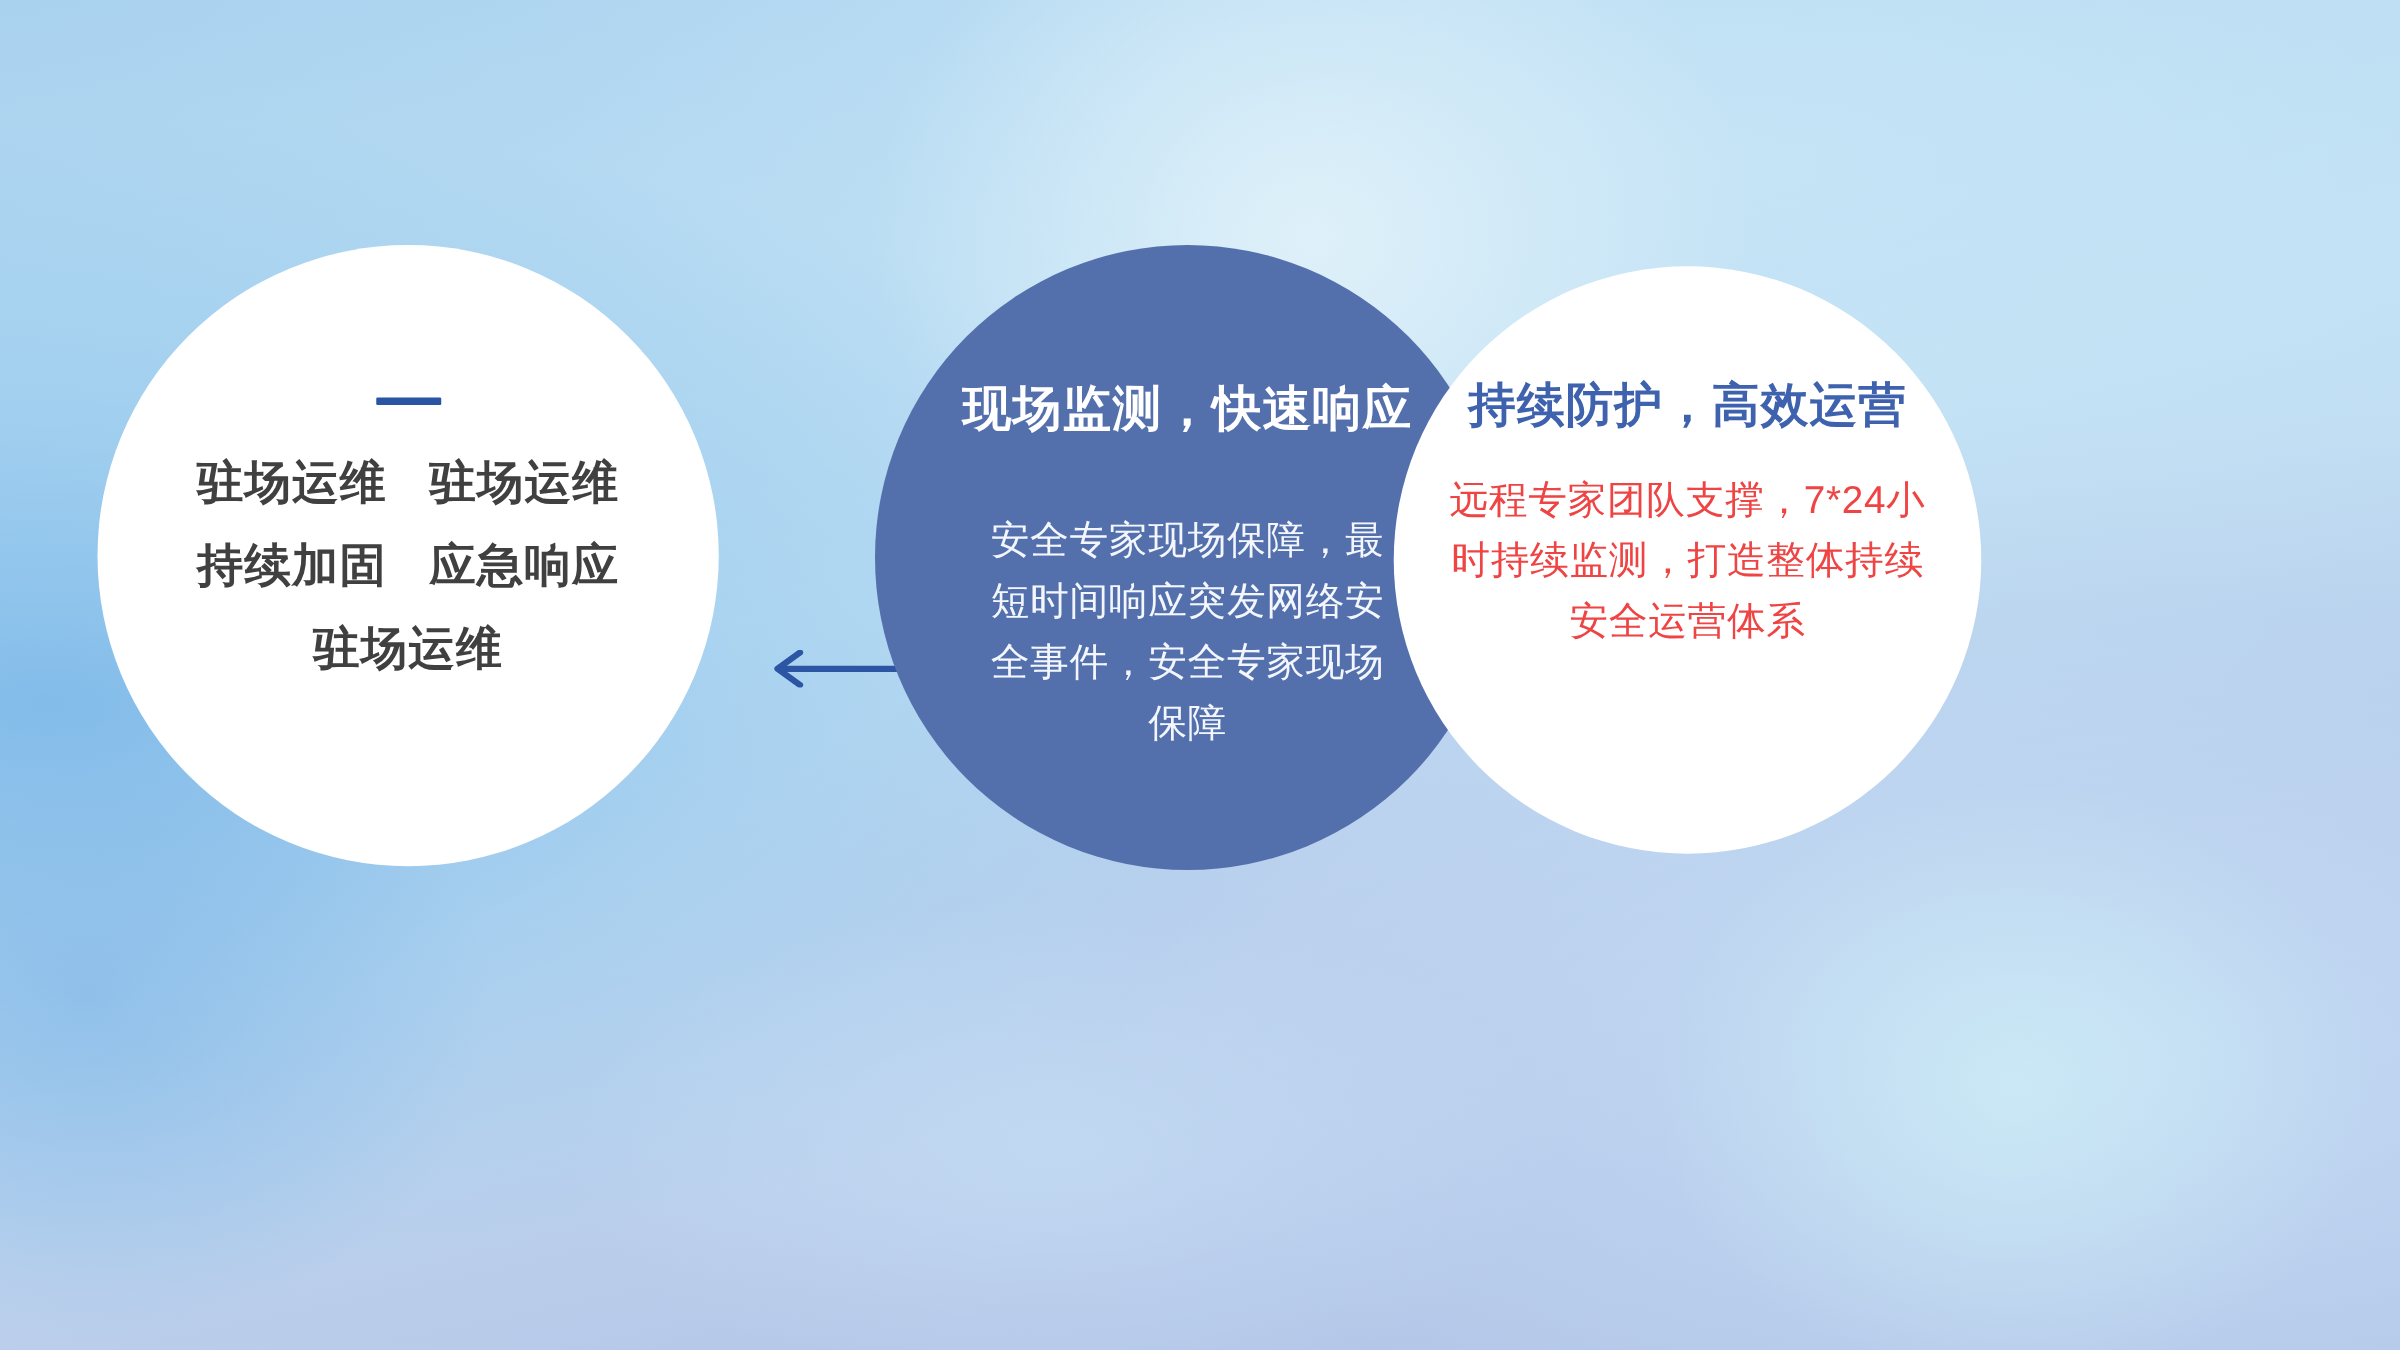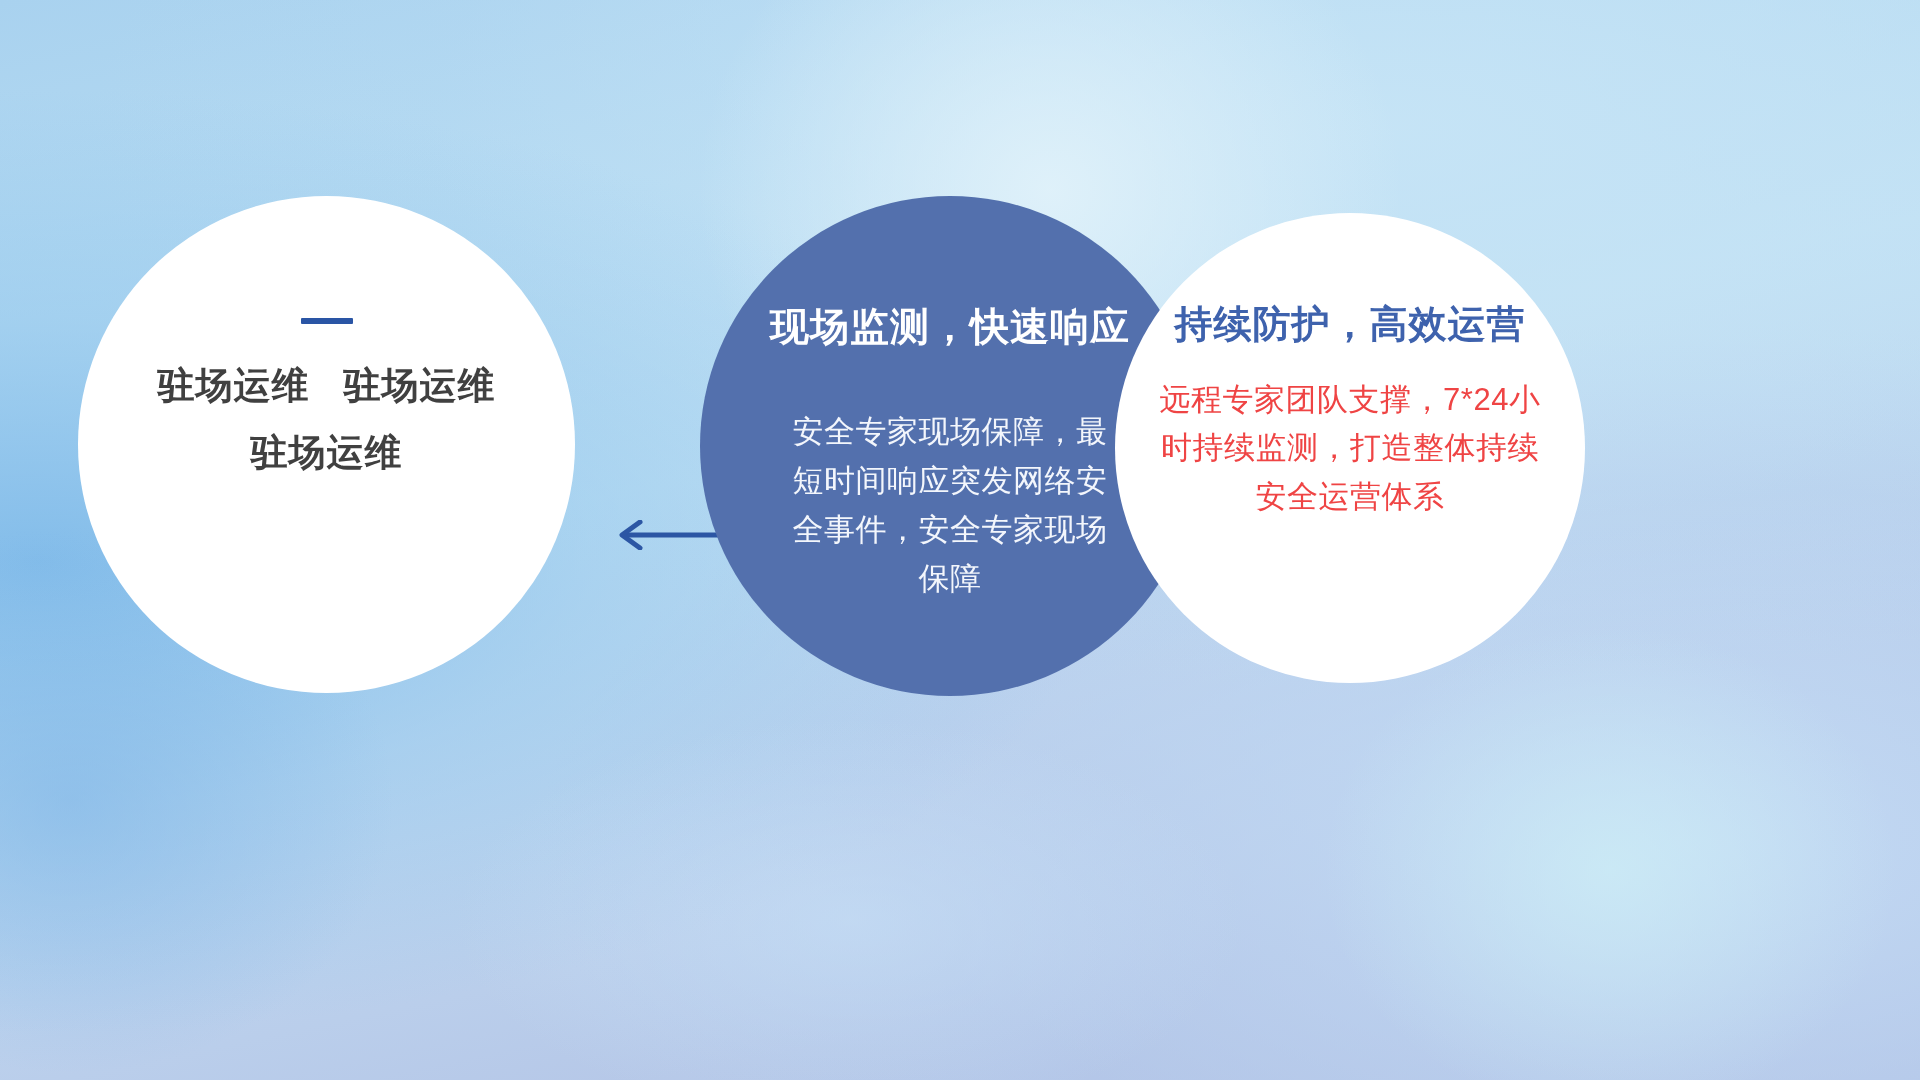--- a/index.html
+++ b/index.html
@@ -179,20 +179,24 @@
   </svg>
 
   <div class="circle" id="circle-left">
     <div class="divider" style="background:#2a55a5"></div>
     <div class="tag-rows">
       <div class="tag-row">
         <span class="tag">驻场运维</span>
         <span class="tag">驻场运维</span>
       </div>
       <div class="tag-row">
+        <span class="tag">持续加固</span>
+        <span class="tag">应急响应</span>
+      </div>
+      <div class="tag-row">
         <span class="tag">驻场运维</span>
       </div>
     </div>
   </div>
 
   <div class="circle" id="circle-mid" style="background: rgb(83, 112, 173);">
     <div class="heading">现场监测，快速响应</div>
     <div class="body">安全专家现场保障，最短时间响应突发网络安全事件，安全专家现场保障</div>
   </div>
 

